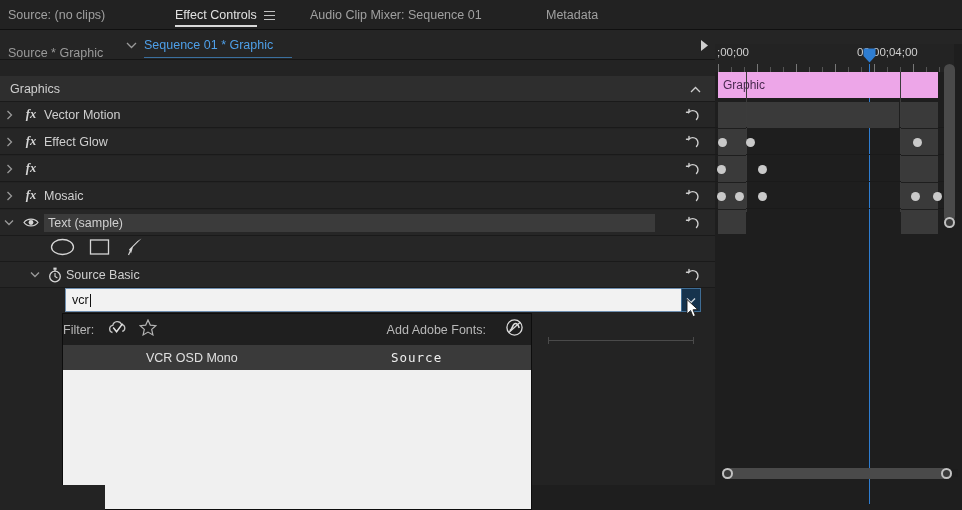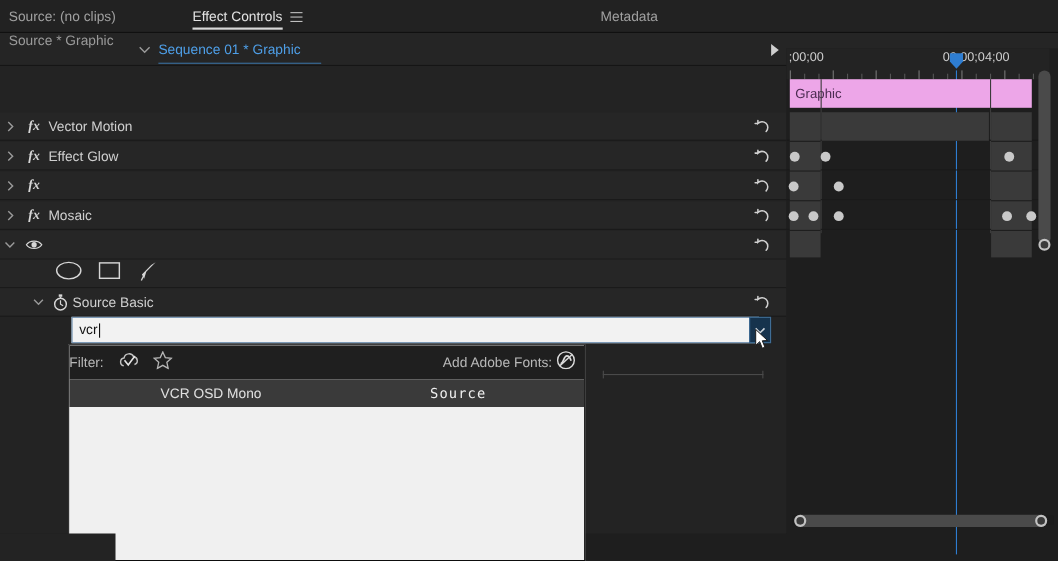--- a/index.html
+++ b/index.html
@@ -41,21 +41,21 @@
   .hamburger i:nth-child(3) { top: 8px; }
 
   
   .crumbrow {
     position: absolute; left: 0; top: 30px; width: 962px; height: 30px;
     background: #252525;
     border-bottom: 1px solid #151515;
   }
   .crumb-src {
     position: absolute; left: 8px; top: 0; height: 30px;
-    display: flex; align-items: flex-start; font-size: 12.5px; color: #9a9a9a;
+    display: flex; align-items: flex-end; font-size: 12.5px; color: #9a9a9a;
   }
   .crumb-chev {
     position: absolute; left: 122px; top: 0; height: 30px; width: 18px;
     display: flex; align-items: center; justify-content: center;
   }
   .crumb-seq {
     position: absolute; left: 144px; top: 0; height: 30px;
     display: flex; align-items: center; font-size: 12.5px; color: #4e9fe8;
   }
   .crumb-underline {
@@ -157,21 +157,21 @@
   .popup-filter {
     height: 31px; background: #1f1f1f;
     display: flex; align-items: center;
     position: relative;
   }
   .filter-label {
     font-size: 12.5px; color: #b8b8b8; 
   }
   .filter-icons { display: flex; align-items: center; gap: 12px; margin-left: 14px; }
   .addfonts {
-    position: absolute; right: 8px; display: flex; align-items: center; gap: 4px;
+    position: absolute; right: 8px; display: flex; align-items: center; gap: 20px;
   }
   .addfonts .lbl { font-size: 12.5px; color: #b8b8b8; }
 
   .popup-item {
     height: 25px; background: #3a3a3a;
     display: flex; align-items: center;
     position: relative;
   }
   .popup-item .fname {
     font-size: 12.5px; color: #e0e0e0; margin-left: 83px;
@@ -298,20 +298,23 @@
       <span>Source: (no clips)</span>
     </div>
     <div class="tab active" style="left:175px">
       <span>Effect Controls</span>
       <span class="hamburger">
           <i></i>
           <i></i>
           <i></i>
         </span>
     </div>
+    <div class="tab" style="left:310px">
+      <span>Audio Clip Mixer: Sequence 01</span>
+    </div>
     <div class="tab" style="left:546px">
       <span>Metadata</span>
     </div>
   </div>
 
   <div class="crumbrow">
     <div class="crumb-src">
       <span>Source * Graphic</span>
     </div>
     <div class="crumb-chev">
@@ -325,20 +328,28 @@
     <div class="crumb-underline"></div>
     <div class="crumb-play">
       <svg width="9" height="11" viewBox="0 0 9 11">
           <path d="M1 0 L8 5.5 L1 11 Z" fill="#cfcfcf"></path>
         </svg>
     </div>
   </div>
 
   <div class="effects">
 
+    <div class="row row-graphics" style="top:16px">
+      <span class="graphics-label">Graphics</span>
+      <span class="collapse-up">
+        <svg width="11" height="8" viewBox="0 0 11 8">
+            <path d="M1 6 L5.5 1.5 L10 6" stroke="#cfcfcf" stroke-width="1.3" fill="none"></path>
+          </svg>
+      </span>
+    </div>
 
     <div class="row row-fx" style="top:42px">
       <span class="disc">
         <svg width="7" height="10" viewBox="0 0 7 10">
             <path d="M1.5 1 L5.5 5 L1.5 9" stroke="#9a9a9a" stroke-width="1.3" fill="none"></path>
           </svg>
       </span>
       <span class="fxlabel">fx</span>
       <span class="rowname">Vector Motion</span>
       <span class="reset">
@@ -397,20 +408,21 @@
         <svg width="10" height="7" viewBox="0 0 10 7">
             <path d="M1 1.5 L5 5.5 L9 1.5" stroke="#9a9a9a" stroke-width="1.3" fill="none"></path>
           </svg>
       </span>
       <span style="width:26px;display:flex;align-items:center;justify-content:center">
         <svg width="16" height="11" viewBox="0 0 16 11">
           <path d="M1 5.5 C4 1, 12 1, 15 5.5 C12 10, 4 10, 1 5.5 Z" stroke="#d6d6d6" stroke-width="1.2" fill="none"></path>
           <circle cx="8" cy="5.5" r="2.4" fill="#d6d6d6"></circle>
         </svg>
       </span>
+      <span class="rowname hl">Text (sample)</span>
       <span class="reset">
         <svg width="16" height="16" viewBox="0 0 16 16">
             <path d="M11.5 12.5 A5 5 0 1 0 4 5.2 L4 2.5 M4 5.2 L1.5 5.2" stroke="#d0d0d0" stroke-width="1.4" fill="none" stroke-linecap="round"></path>
           </svg>
       </span>
     </div>
 
     <div class="shaperow" style="top:176px">
       <div class="shapetools">
         <span>

